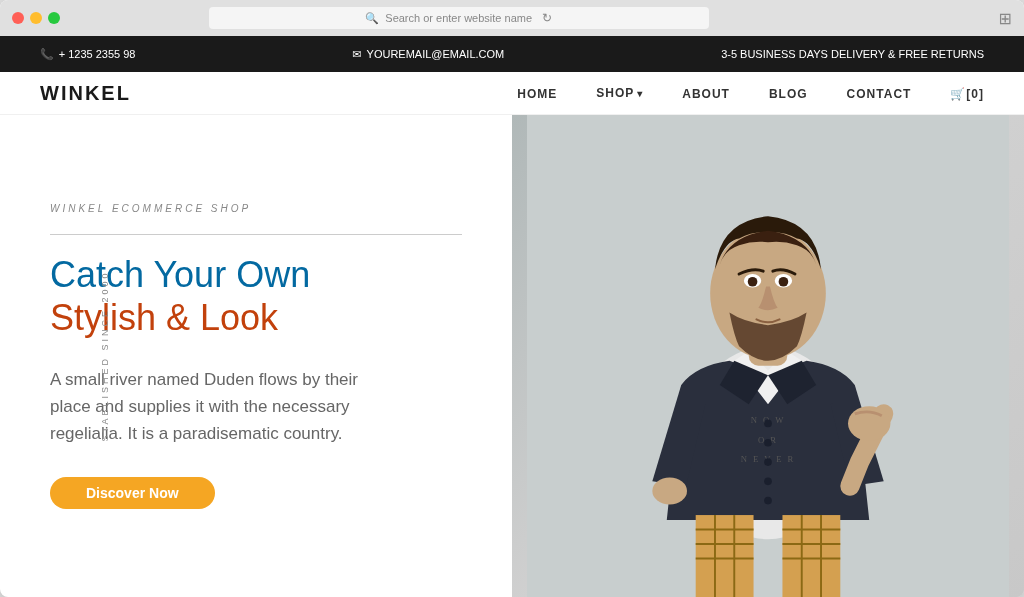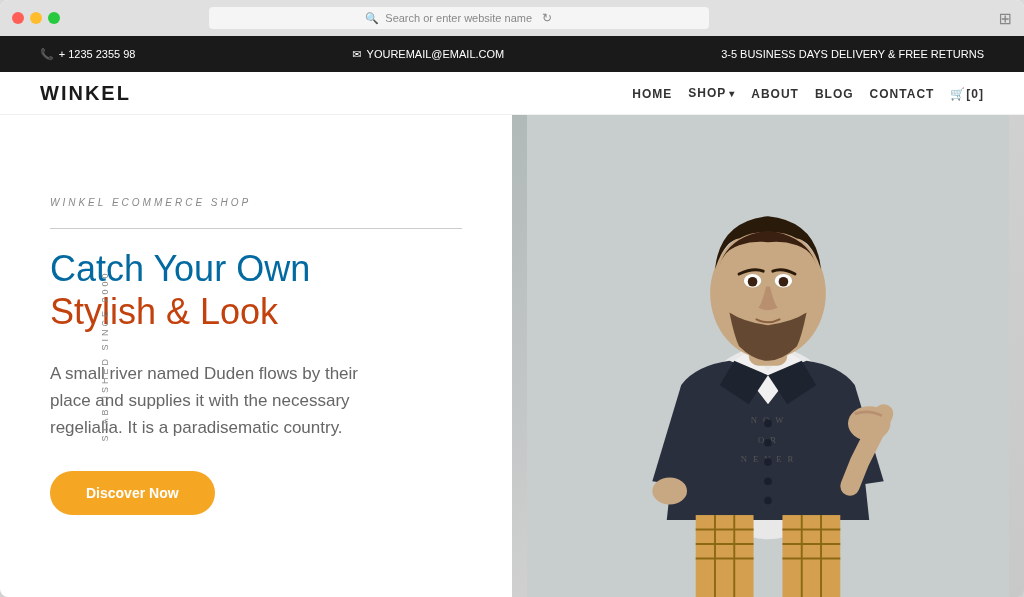--- a/index.html
+++ b/index.html
@@ -119,21 +119,21 @@
     .logo {
       font-size: 20px;
       font-weight: 700;
       letter-spacing: 2px;
       color: #1a1a1a;
     }
 
     .nav-links {
       display: flex;
       align-items: center;
-      gap: 16px;
+      gap: 39px;
       list-style: none;
     }
 
     .nav-links li a {
       text-decoration: none;
       color: #333;
       font-size: 12px;
       font-weight: 600;
       letter-spacing: 1px;
       text-transform: uppercase;
@@ -216,21 +216,21 @@
       color: #666;
       line-height: 1.6;
       max-width: 340px;
       margin-bottom: 30px;
     }
 
     .discover-btn {
       display: inline-block;
       background: #f5a623;
       color: #fff;
-      padding: 14px 36px;
+      padding: 8px 36px;
       border-radius: 30px;
       font-size: 14px;
       font-weight: 600;
       text-decoration: none;
       border: none;
       cursor: pointer;
       width: fit-content;
     }
 
     .hero-right {

